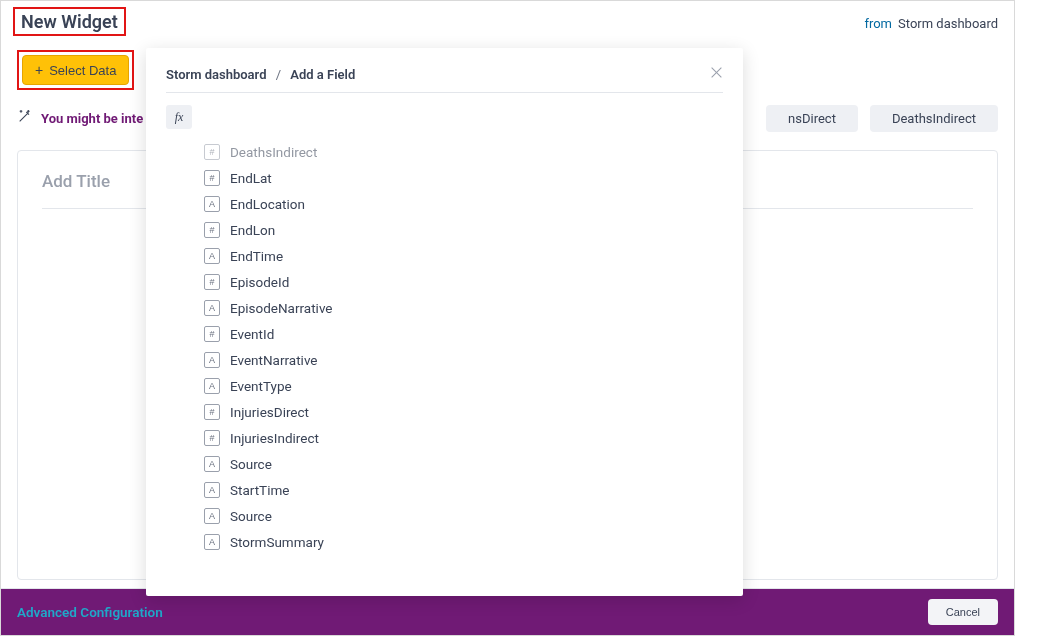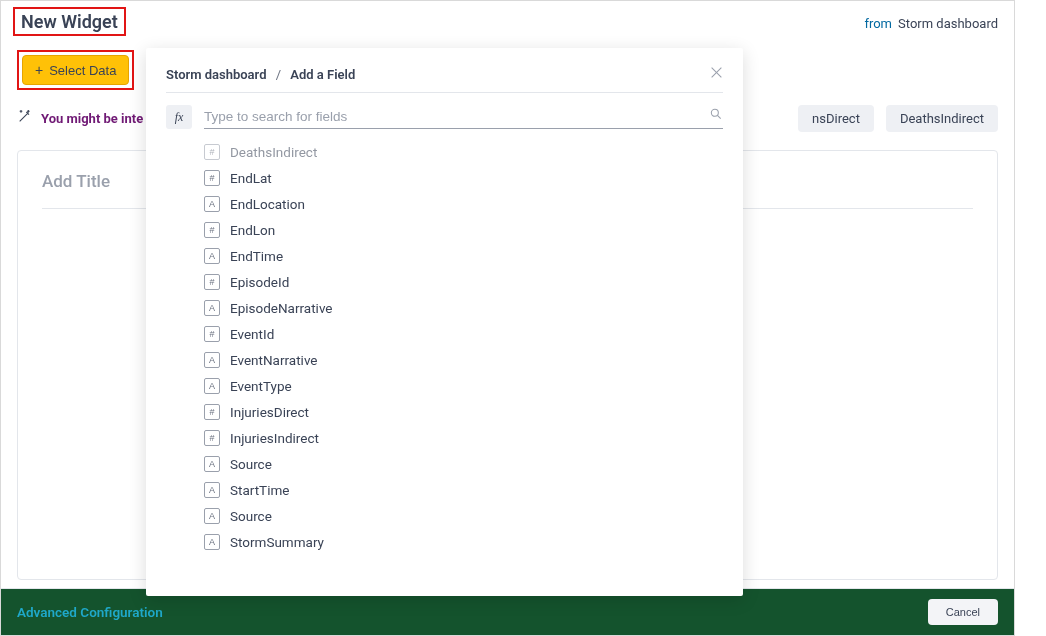--- a/index.html
+++ b/index.html
@@ -15,27 +15,27 @@
   
   .row2 { display: flex; align-items: center; padding: 10px 16px 4px 16px; height: 54px; }
   .select-data-wrap { border: 2px solid #e11515; padding: 3px; display: inline-block; }
   .select-data-btn { background: #ffc107; border: 1px solid #e6a400; border-radius: 4px; padding: 6px 12px; display: flex; align-items: center; cursor: pointer; font-size: 13px; color: #3a4356; }
   .select-data-btn .plus { font-size: 14px; margin-right: 6px; }
   
   .row3 { display: flex; align-items: center; padding: 8px 16px; height: 48px; }
   .wand { font-size: 16px; margin-right: 8px; color: #3a4356; }
   .suggestion-text { font-size: 13px; color: #701a75; white-space: nowrap; font-weight: bold; }
   .chips { display: flex; gap: 12px; margin-left: auto; }
-  .chip { background: #eef0f4; border-radius: 4px; padding: 6px 14px; font-size: 13px; color: #3a4356; cursor: pointer; }
+  .chip { background: #eef0f4; border-radius: 4px; padding: 6px 22px; font-size: 13px; color: #3a4356; cursor: pointer; }
   
   .canvas { margin: 8px 16px; border: 1px solid #e3e6eb; border-radius: 4px; height: 430px; padding: 16px 24px; }
   .add-title { color: #9aa0ac; font-size: 17px; font-weight: 500; padding: 4px 0 12px 0; border-bottom: 1px solid transparent; }
   .add-title-rule { border-bottom: 1px solid #e3e6eb; margin-top: 4px; }
   
-  .footer { position: absolute; bottom: 0; left: 0; right: 0; border-top: 1px solid #e3e6eb; display: flex; align-items: center; padding: 10px 16px; background: #14532d; }
+  .footer { position: absolute; bottom: 0; left: 0; right: 0; border-top: 1px solid #e3e6eb; display: flex; align-items: center; padding: 10px 16px; background: #701a75; }
   .adv-link { color: #1fa8c9; font-weight: 600; font-size: 13.5px; cursor: pointer; }
   .cancel-btn { margin-left: auto; background: #f3f4f7; border: none; border-radius: 4px; padding: 7px 18px; font-size: 11px; color: #3a4356; cursor: pointer; }
   
   .popover { position: absolute; left: 145px; top: 47px; width: 597px; height: 548px; background: #fff; box-shadow: 0 4px 18px rgba(0,0,0,0.14); border-radius: 2px; display: flex; flex-direction: column; }
   .popover-header { display: flex; align-items: center; padding: 18px 20px 10px 20px; }
   .pop-crumb { font-size: 13px; color: #3a4356; font-weight: 600; }
   .pop-crumb .sep { margin: 0 6px; color: #6b7280; font-weight: 400; }
   .pop-crumb .leaf { color: #3a4356; font-weight: 600; }
   .close-x { margin-left: auto; color: #9aa0ac; cursor: pointer; font-size: 15px; line-height: 1; }
   .pop-rule { height: 1px; background: #e3e6eb; margin: 0 20px; }
@@ -108,29 +108,20 @@
         <svg width="13" height="13" viewBox="0 0 16 16" stroke="#9aa0ac" stroke-width="1.4">
             <line x1="2" y1="2" x2="14" y2="14"></line>
             <line x1="14" y1="2" x2="2" y2="14"></line>
           </svg>
       </span>
     </div>
     <div class="pop-rule"></div>
 
     <div class="search-row">
       <div class="fx-btn">fx</div>
-      <div class="search-input-wrap">
-        <input class="search-input" type="text" placeholder="Type to search for fields" style="">
-        <span class="mag">
-          <svg width="14" height="14" viewBox="0 0 24 24" fill="none" stroke="#9aa0ac" stroke-width="1.8">
-              <circle cx="10" cy="10" r="6"></circle>
-              <line x1="20" y1="20" x2="14.5" y2="14.5"></line>
-            </svg>
-        </span>
-      </div>
     </div>
 
     <div class="field-list" id="field-list">
         <div class="field-item dim-text">
           <span class="type-badge">#</span>
           <span class="field-name">DeathsIndirect</span>
         </div>
         <div class="field-item">
           <span class="type-badge">#</span>
           <span class="field-name">EndLat</span>

